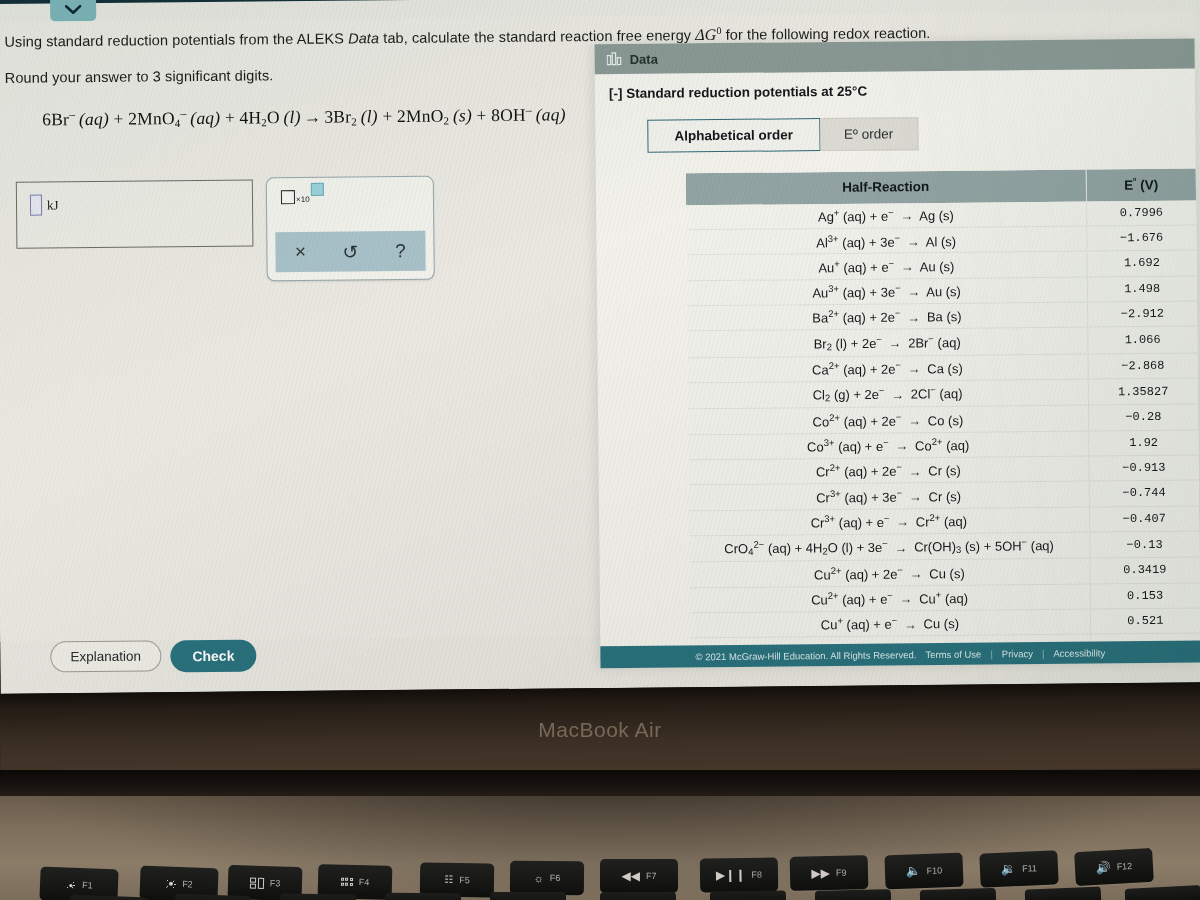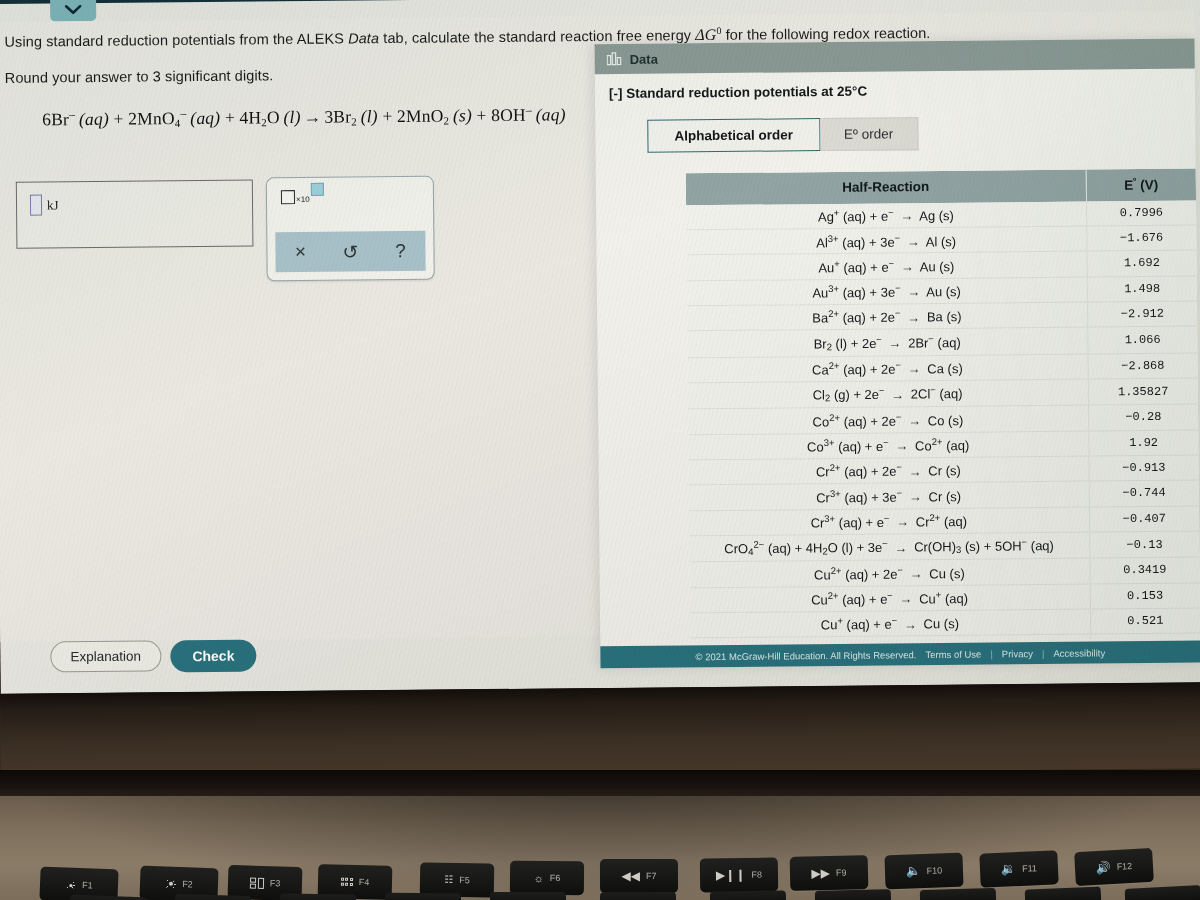--- a/index.html
+++ b/index.html
@@ -494,20 +494,21 @@
           <span class="lnk">Accessibility</span>
         </div>
       </div>
 
       <div id="screen-tint"></div>
       <div id="screen-glare"></div>
     </div>
   </div>
 
   <div id="bezel-bottom"></div>
+  <div id="macbook-label">MacBook Air</div>
   <div id="hinge"></div>
   <div id="deck">
       <div id="deck-shade"></div>
     </div>
 
   <div id="fkeys">
       <div class="fkey" style="left: 40px; width: 78px; top: 12px; transform: rotate(2.2deg);">
         <span class="sun" style="transform:scale(.82)"></span>
         <span class="flabel">F1</span>
       </div>

